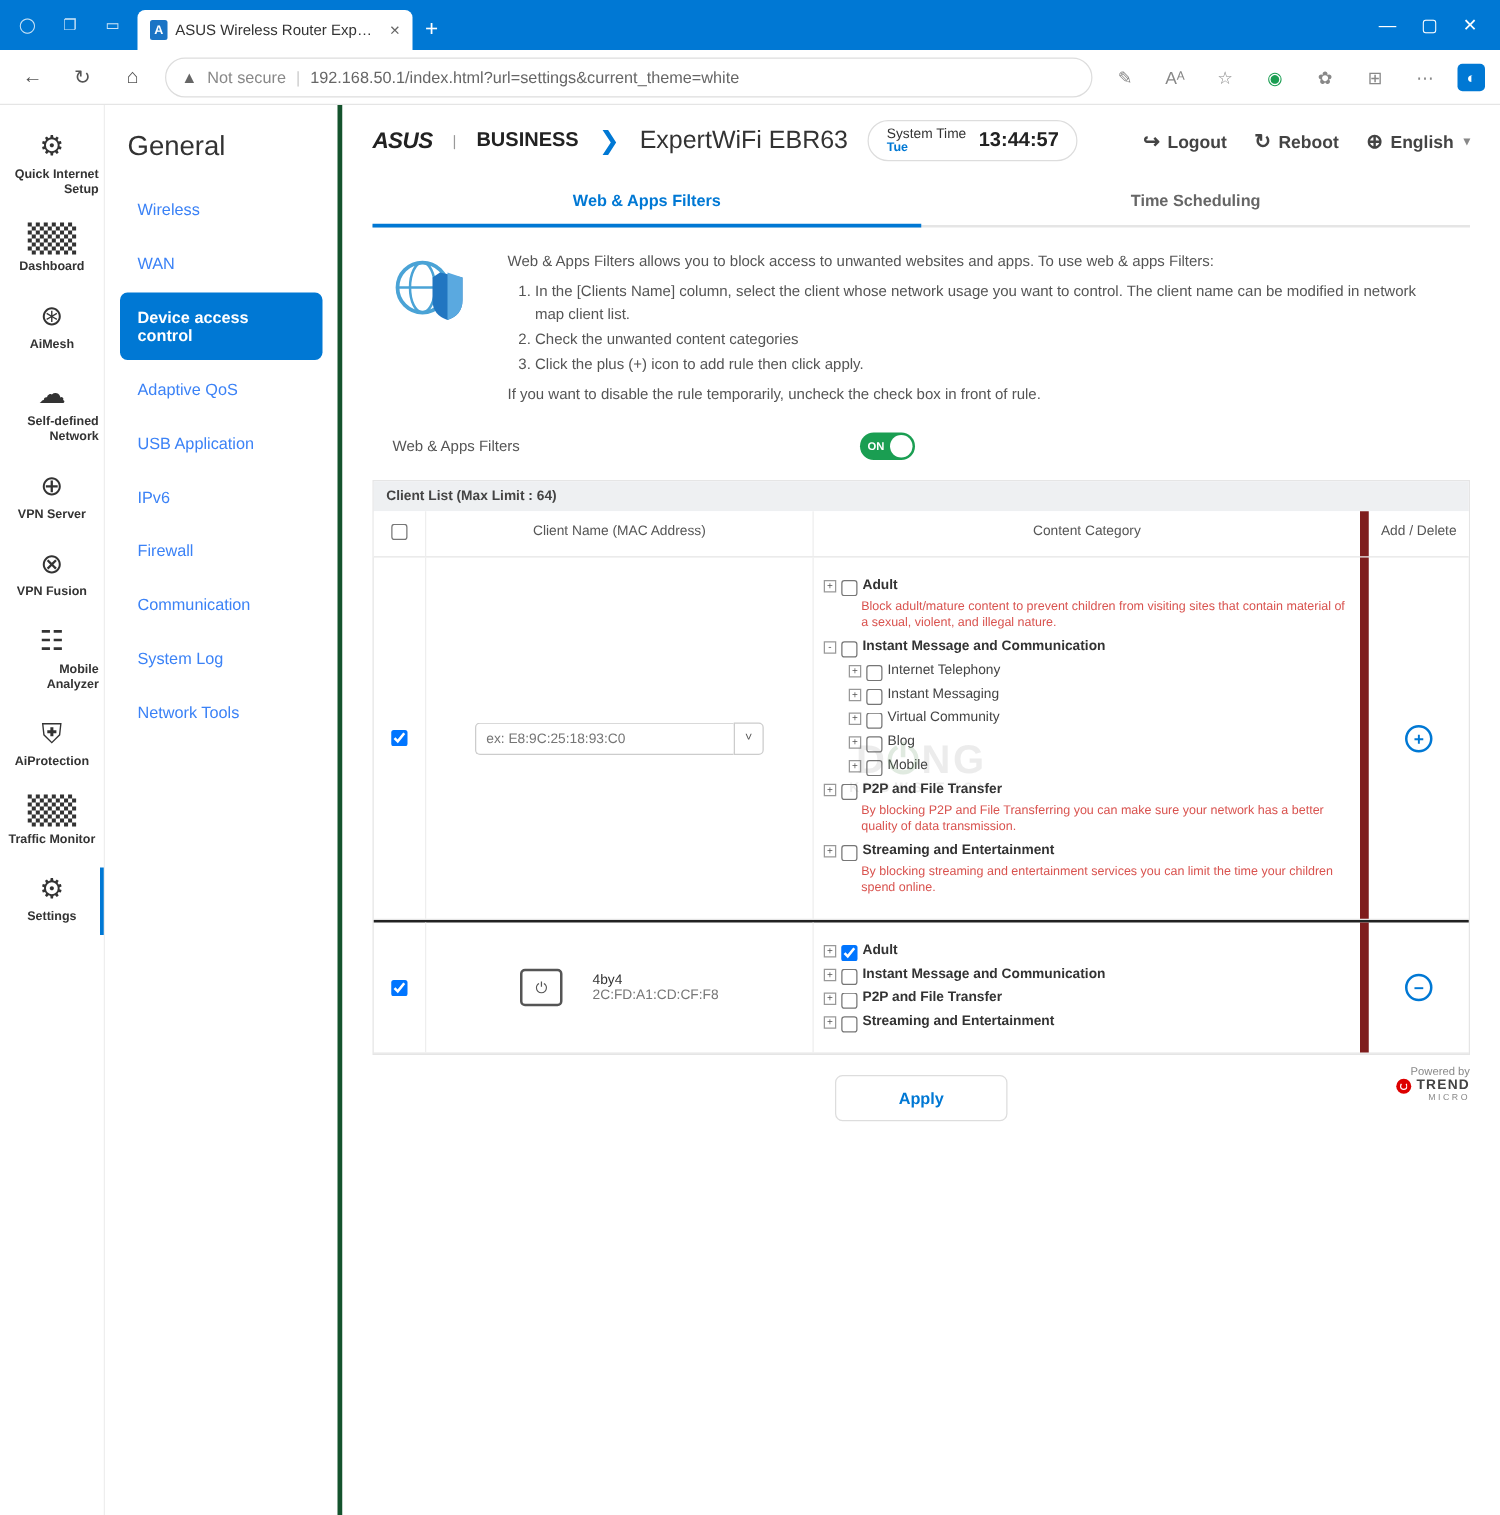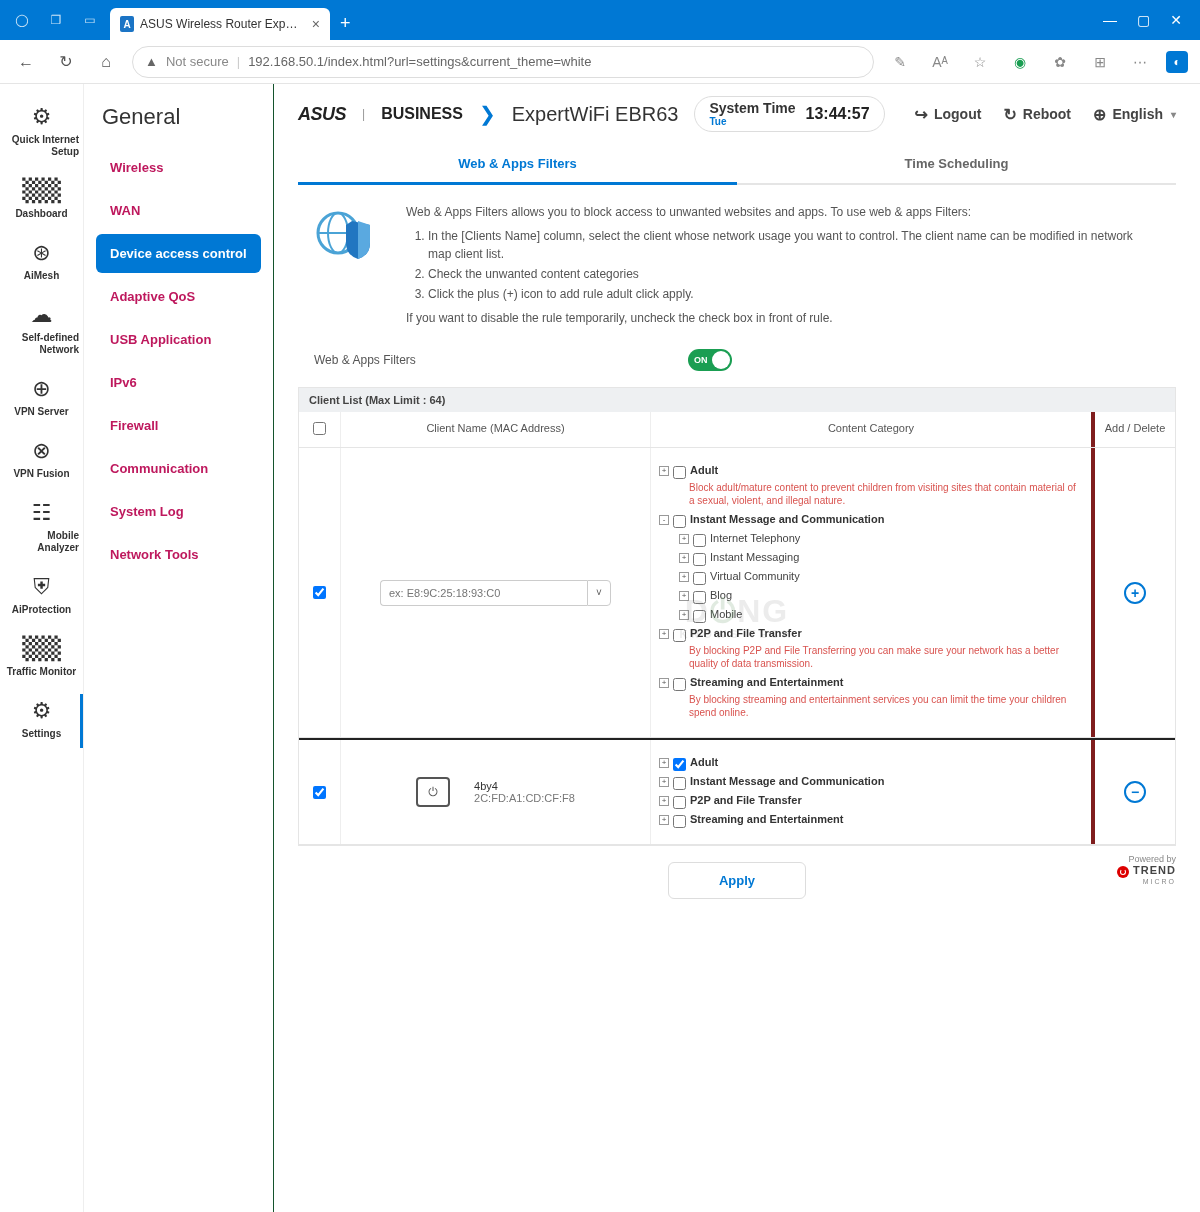--- a/index.html
+++ b/index.html
@@ -26,35 +26,35 @@
 .addr-icon.blue { background: #0078d4; border-radius: 4px; color: #fff; width: 22px; height: 22px; font-size: 12px; }
 
 
 .app-container { display: flex; height: calc(1212px - 84px); }
 .icon-rail { width: 84px; background: #fff; border-right: 1px solid #eee; padding-top: 12px; }
 .rail-item { display: flex; flex-direction: column; align-items: center; padding: 8px 4px 12px; cursor: pointer; position: relative; }
 .rail-item .rail-icon { font-size: 22px; color: #333; height: 26px; display: flex; align-items: center; }
 .rail-item .rail-label { font-size: 10px; color: #333; text-align: right; font-weight: 600; line-height: 1.2; margin-top: 4px; }
 .rail-item.active::after { content: ''; position: absolute; right: 0; top: 4px; bottom: 4px; width: 3px; background: #0078d4; }
 
-.sidebar { width: 190px; background: #fff; border-right: 1px solid #14532d; padding: 20px 12px; }
+.sidebar { width: 190px; background: #fff; border-right: 4px solid #14532d; padding: 20px 12px; }
 .sidebar h2 { font-size: 22px; font-weight: 500; color: #333; margin-bottom: 18px; padding-left: 6px; }
-.side-item { padding: 12px 14px; border-radius: 6px; font-size: 13px; color: #be185d; cursor: pointer; margin-bottom: 4px; font-weight: 700; }
+.side-item { padding: 12px 14px; border-radius: 6px; font-size: 13px; color: #3b82f6; cursor: pointer; margin-bottom: 4px; font-weight: 400; }
 .side-item.active { background: #0078d4; color: #fff; font-weight: 700; }
 
 .content { flex: 1; background: #fff; overflow-y: auto; padding-bottom: 40px; }
 
 
 .page-header { display: flex; align-items: center; padding: 12px 24px; gap: 16px; }
 .logo-asus { font-size: 18px; font-weight: 900; font-style: italic; color: #222; letter-spacing: -0.5px; }
 .logo-business { font-size: 16px; font-weight: 700; color: #222; }
 .logo-chevron { color: #0078d4; font-size: 20px; }
 .model-name { font-size: 20px; font-weight: 400; color: #333; }
 .system-time { border: 1px solid #ddd; border-radius: 20px; padding: 4px 14px; display: flex; align-items: center; gap: 10px; }
-.system-time .st-label { font-size: 14px; font-weight: 700; color: #333; line-height: 1.1; }
+.system-time .st-label { font-size: 11px; font-weight: 400; color: #333; line-height: 1.1; }
 .system-time .st-day { font-size: 10px; color: #0078d4; font-weight: 600; }
 .system-time .st-clock { font-size: 16px; font-weight: 700; color: #222; }
 .header-actions { margin-left: auto; display: flex; gap: 22px; align-items: center; }
 .header-btn { display: flex; align-items: center; gap: 6px; font-size: 14px; font-weight: 600; color: #444; cursor: pointer; }
 .header-btn .hi { font-size: 16px; }
 .lang-caret { font-size: 10px; color: #888; margin-left: 2px; }
 
 
 .tabs-row { display: flex; border-bottom: 2px solid #e5e5e5; margin: 0 24px; }
 .tab { flex: 1; text-align: center; padding: 12px 0; font-size: 13px; font-weight: 700; color: #666; cursor: pointer; position: relative; }
@@ -75,21 +75,21 @@
 .toggle .on { color: #fff; font-size: 9px; font-weight: 700; margin-left: 6px; }
 .toggle .knob { position: absolute; right: 2px; width: 18px; height: 18px; background: #fff; border-radius: 50%; }
 
 
 .client-table-wrap { margin: 0 24px; border: 1px solid #e5e5e5; }
 .table-title { background: #eef0f2; padding: 6px 10px; font-size: 11px; font-weight: 700; color: #444; }
 .thead { display: flex; background: #fff; border-bottom: 1px solid #e5e5e5; font-size: 11px; color: #555; }
 .thead > div { padding: 10px 8px; text-align: center; }
 .col-chk { width: 42px; border-right: 1px solid #eee; }
 .col-client { width: 310px; border-right: 1px solid #eee; }
-.col-cat { flex: 1; border-right: 4px solid #7f1d1d; }
+.col-cat { flex: 1; border-right: 7px solid #7f1d1d; }
 .col-act { width: 80px; }
 
 .trow { display: flex; border-bottom: 1px solid #e5e5e5; font-size: 11px; }
 .trow > div { padding: 8px; }
 .trow .col-chk { display: flex; align-items: center; justify-content: center; }
 .trow .col-client { display: flex; align-items: center; justify-content: center; }
 .trow .col-act { display: flex; align-items: center; justify-content: center; }
 
 .cat-list { padding: 6px 0; }
 .cat-item { display: flex; align-items: flex-start; gap: 4px; padding: 2px 0; }
@@ -273,21 +273,21 @@
           <line x1="4" y1="30" x2="44" y2="30" stroke="#4aa3d6" stroke-width="2"></line>
           <path d="M38 18 L56 22 L56 40 Q56 52 44 56 Q32 52 32 40 L32 22 Z" fill="#2176c1"></path>
           <path d="M44 18 L56 22 L56 40 Q56 52 44 56 Z" fill="#5aa9e0"></path>
         </svg>
       </div>
       <div class="intro-text">
         <p>Web &amp; Apps Filters allows you to block access to unwanted websites and apps. To use web &amp; apps Filters:</p>
         <ol>
           <li>In the [Clients Name] column, select the client whose network usage you want to control. The client name can be modified in network map client list.</li>
           <li>Check the unwanted content categories</li>
-          <li>Click the plus (+) icon to add rule adult click apply.</li>
+          <li>Click the plus (+) icon to add rule then click apply.</li>
         </ol>
         <p>If you want to disable the rule temporarily, uncheck the check box in front of rule.</p>
       </div>
     </div>
 
     <div class="toggle-row">
       <span class="toggle-label">Web &amp; Apps Filters</span>
       <div class="toggle">
         <span class="on">ON</span>
         <span class="knob"></span>

